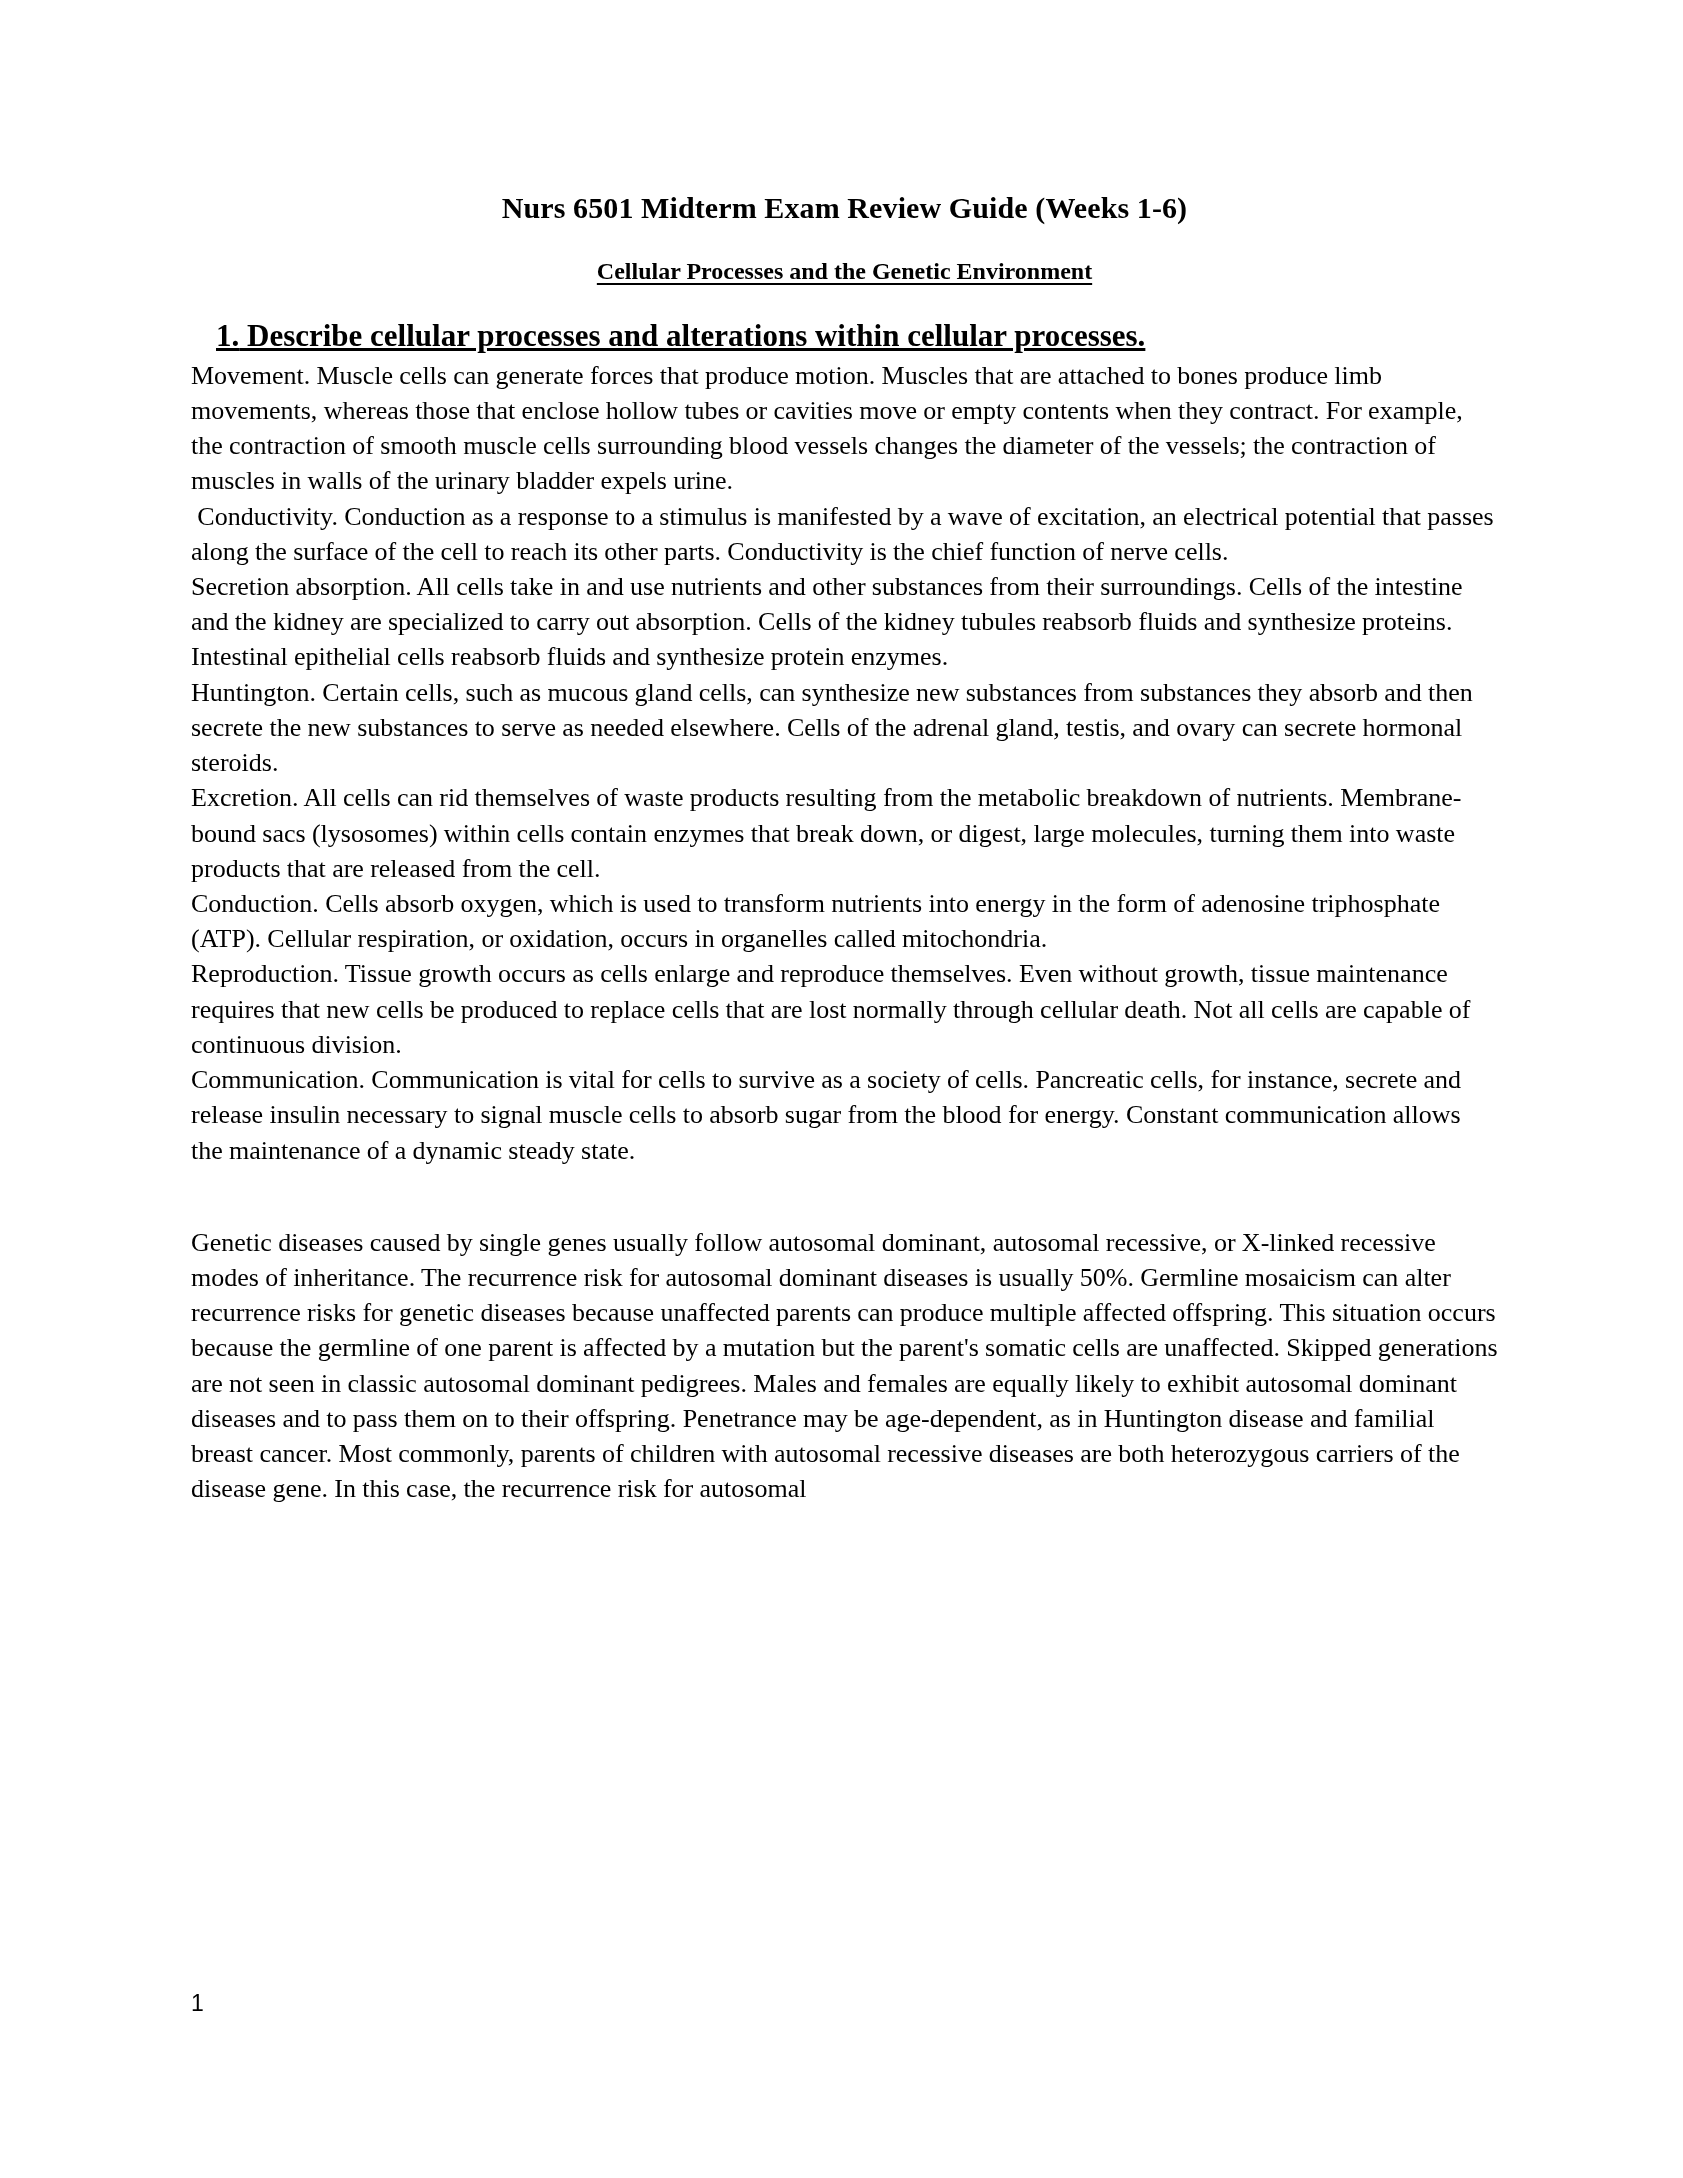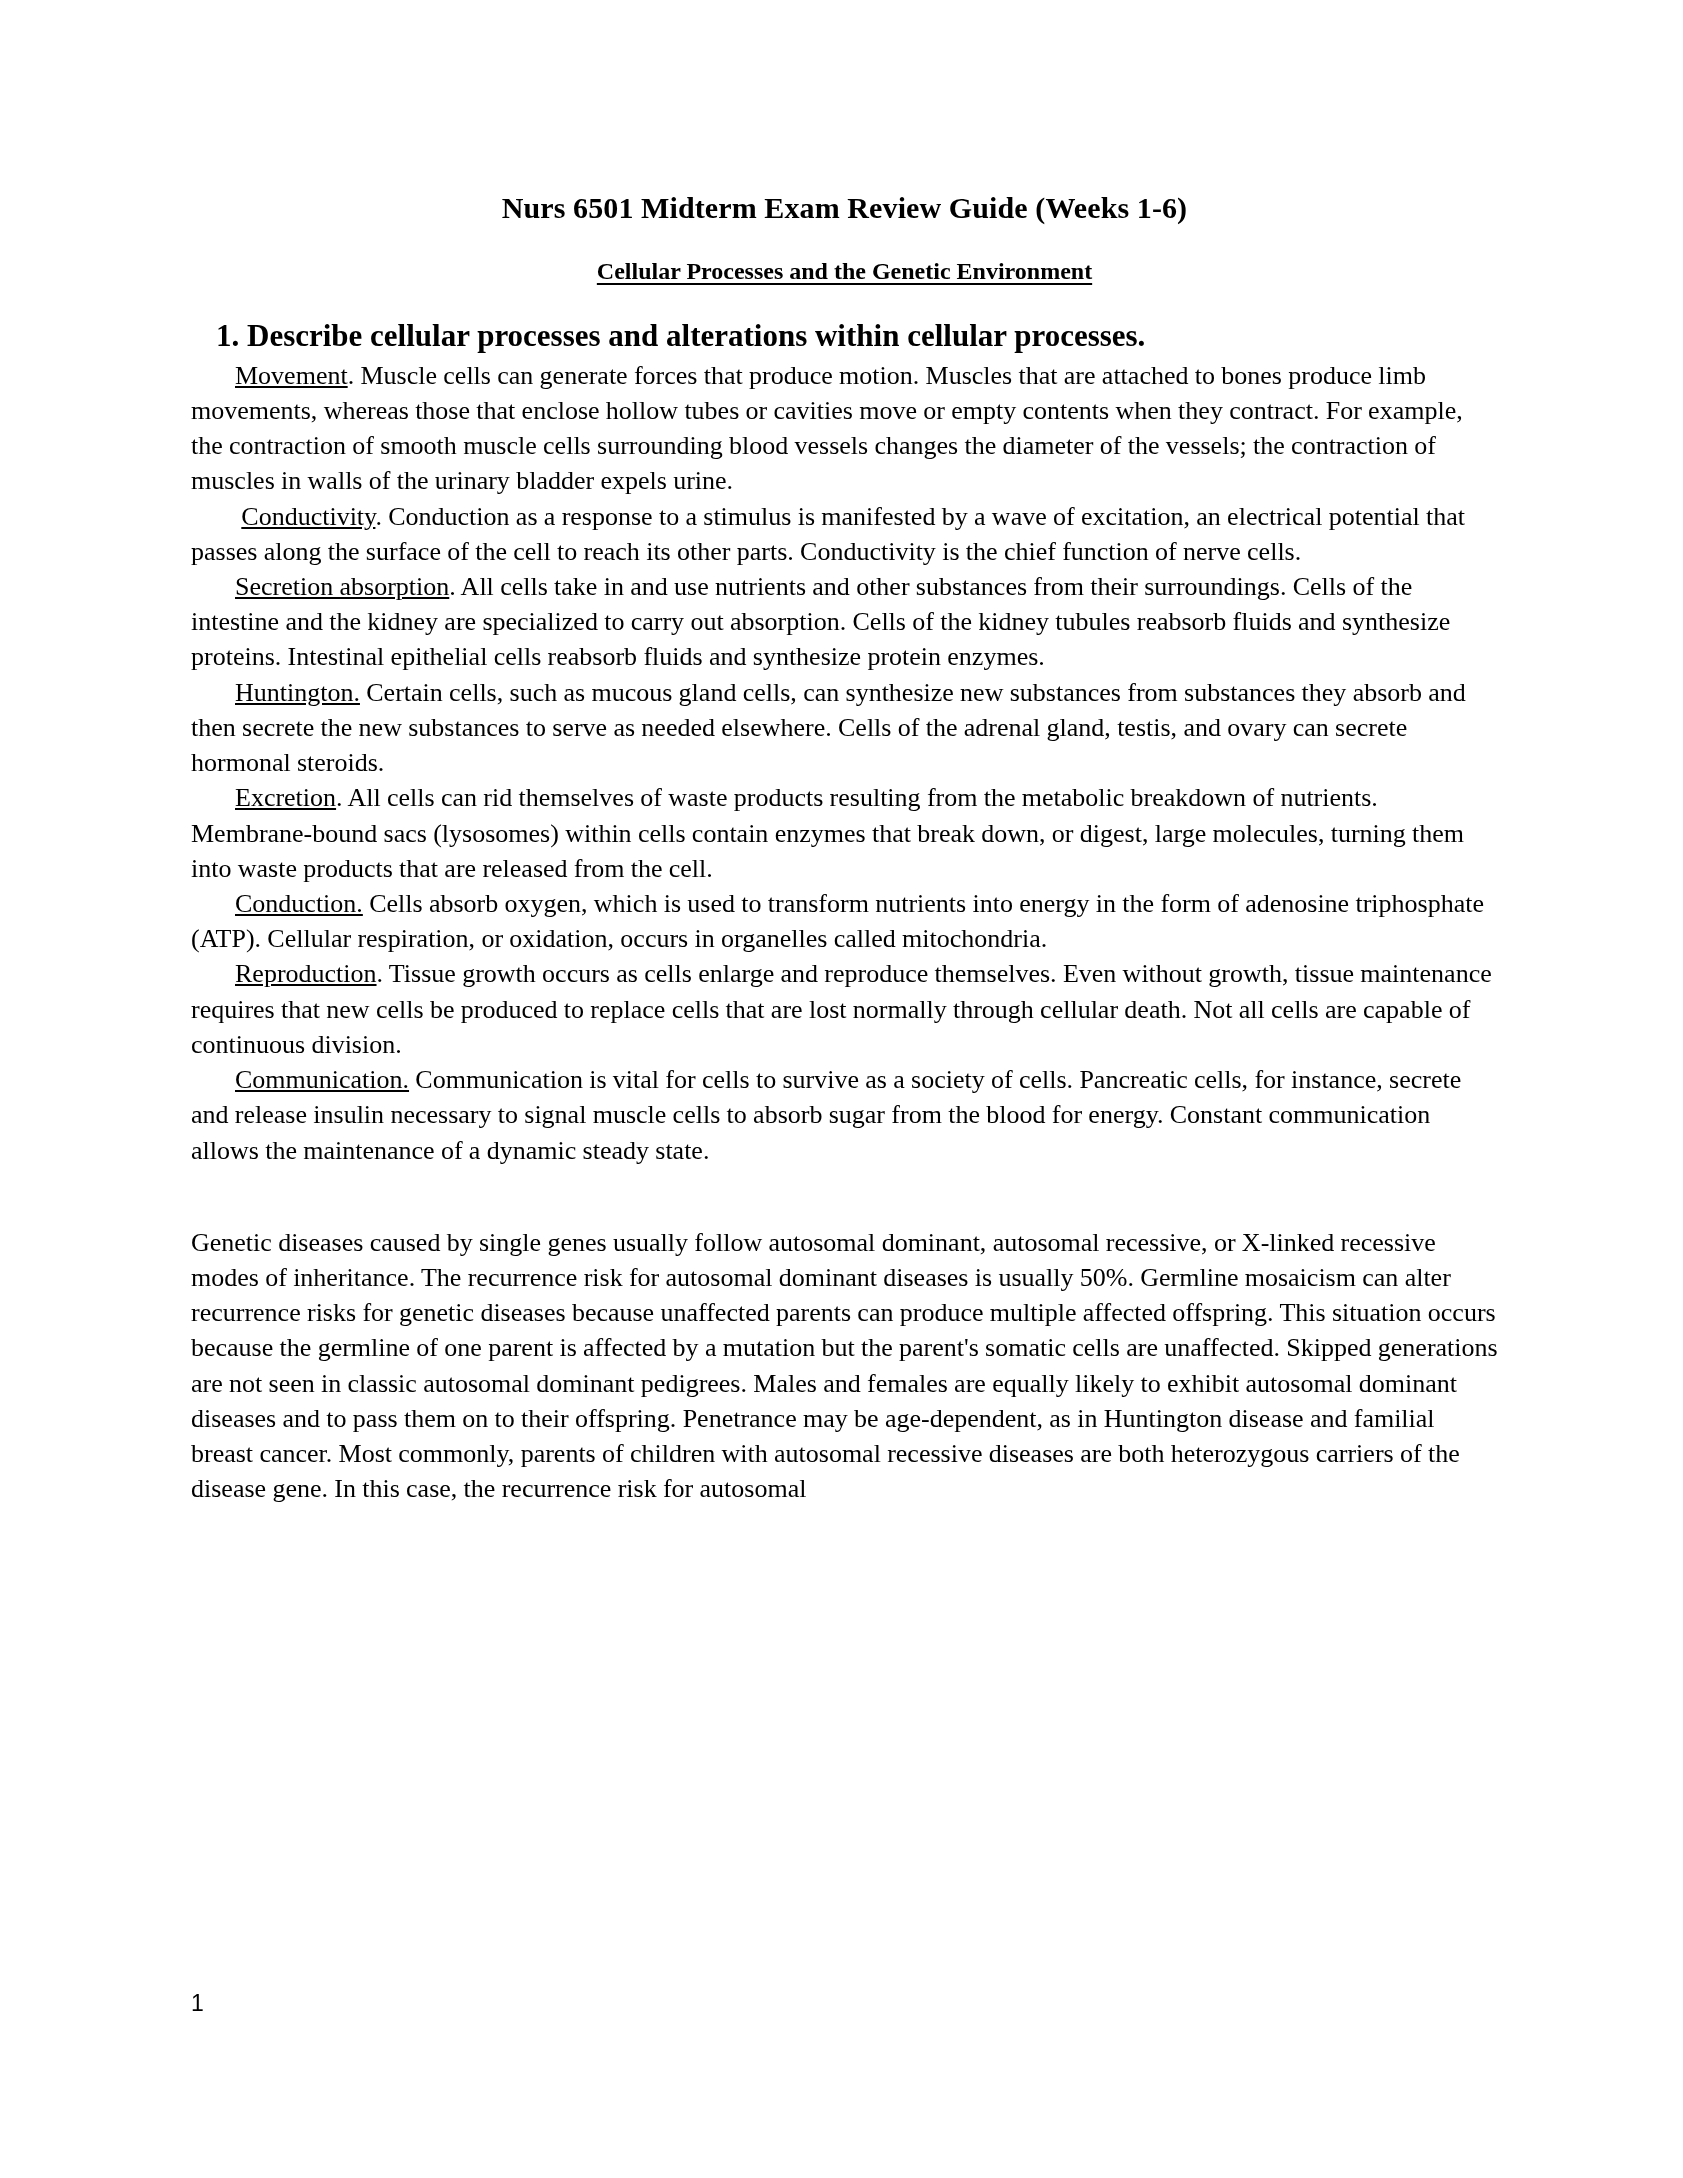--- a/index.html
+++ b/index.html
@@ -41,39 +41,38 @@
     text-decoration: underline;
     text-underline-offset: 4px;
   }
   .section-heading {
     font-weight: bold;
     font-size: 31px;
     line-height: 1.12;
     margin: 36px 0 0 0;
     padding-left: 61px;
     text-indent: -36px;
+    text-decoration: underline;
   }
   .section-heading .num {
     display: inline;
   }
   .body-block {
     font-size: 26px;
     line-height: 1.355;
     margin: 4px 0 0 0;
     text-align: left;
     word-spacing: -0.2px;
   }
   .body-block p {
     margin: 0;
     padding: 0;
   }
   .lbl {
-    text-decoration: underline;
     text-underline-offset: 2px;
-    margin-left: 44px;
   }
   .spacer-lg {
     height: 53px;
   }
   .page-number {
     position: absolute;
     left: 191px;
     top: 1990px;
     font-family: "Liberation Sans", "DejaVu Sans", sans-serif;
     font-size: 23px;

